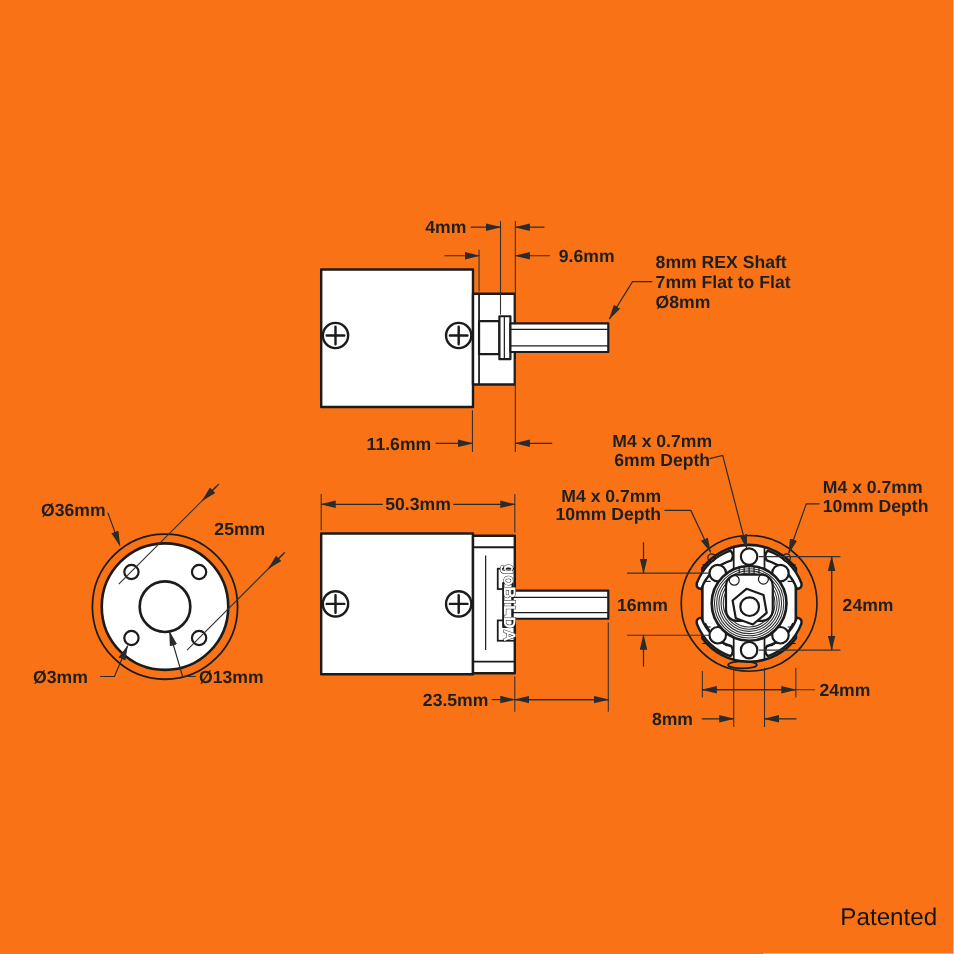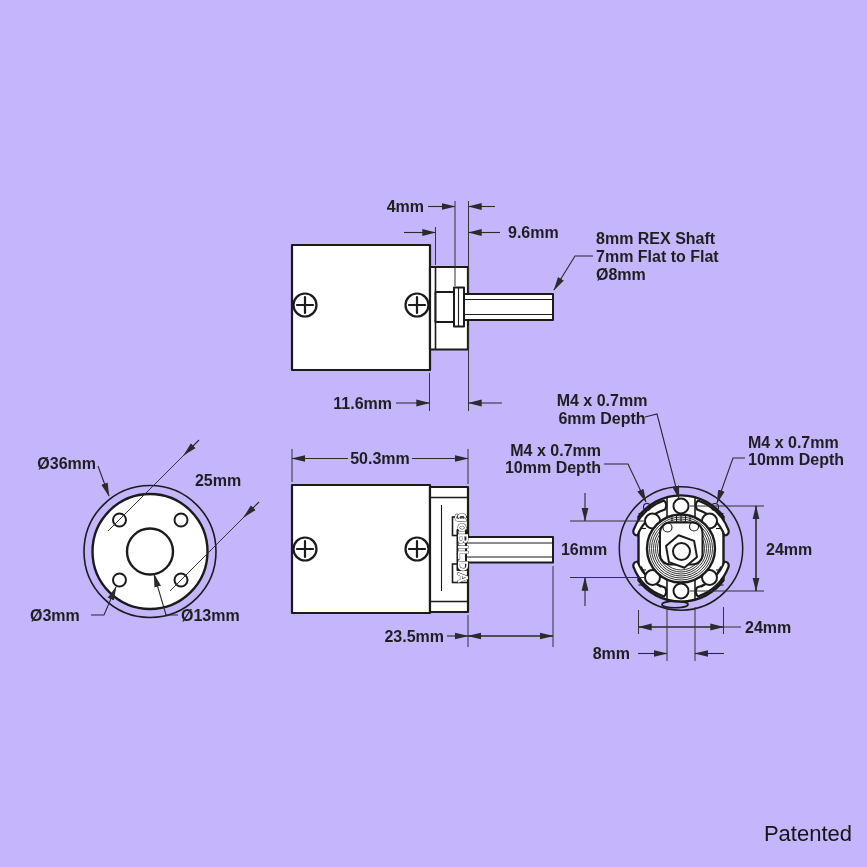--- a/index.html
+++ b/index.html
@@ -1,16 +1,16 @@
 <!DOCTYPE html>
 <html><head>
 <meta charset="utf-8">
 <style>
   html,body{margin:0;padding:0;background:#fff;}
-  .stage{position:relative;width:867px;height:867px;background:#c4b5fd;overflow:hidden;}
+  .stage{position:relative;width:867px;height:867px;background:#f97316;overflow:hidden;}
   svg{display:block;}
   
   .o  {fill:#ffffff;stroke:#1b1b1b;stroke-width:2.2;stroke-linejoin:round;}
   .o2 {fill:#ffffff;stroke:#1b1b1b;stroke-width:2;stroke-linejoin:round;}
   .ln {fill:none;stroke:#1b1b1b;stroke-width:1.6;}
   .th {fill:none;stroke:#1b1b1b;stroke-width:1.1;}
   .scr{fill:none;stroke:#1b1b1b;stroke-width:2.2;stroke-linecap:round;}
   
   .d  {fill:none;stroke:#333333;stroke-width:1;}
   .dl {fill:none;stroke:#2b2b2b;stroke-width:1.1;}

